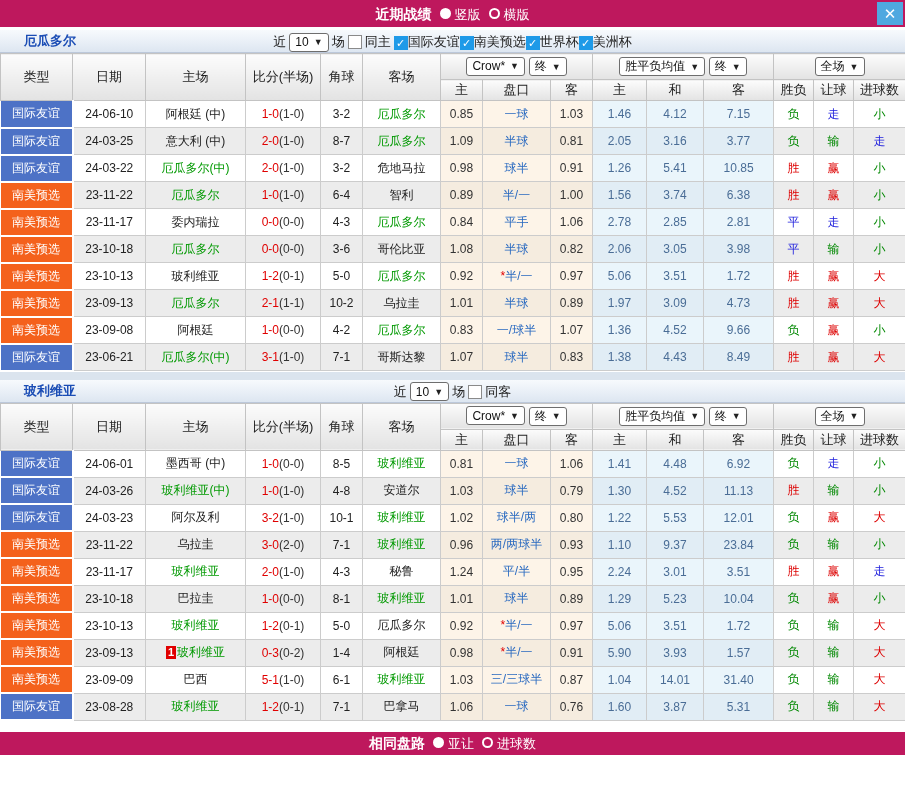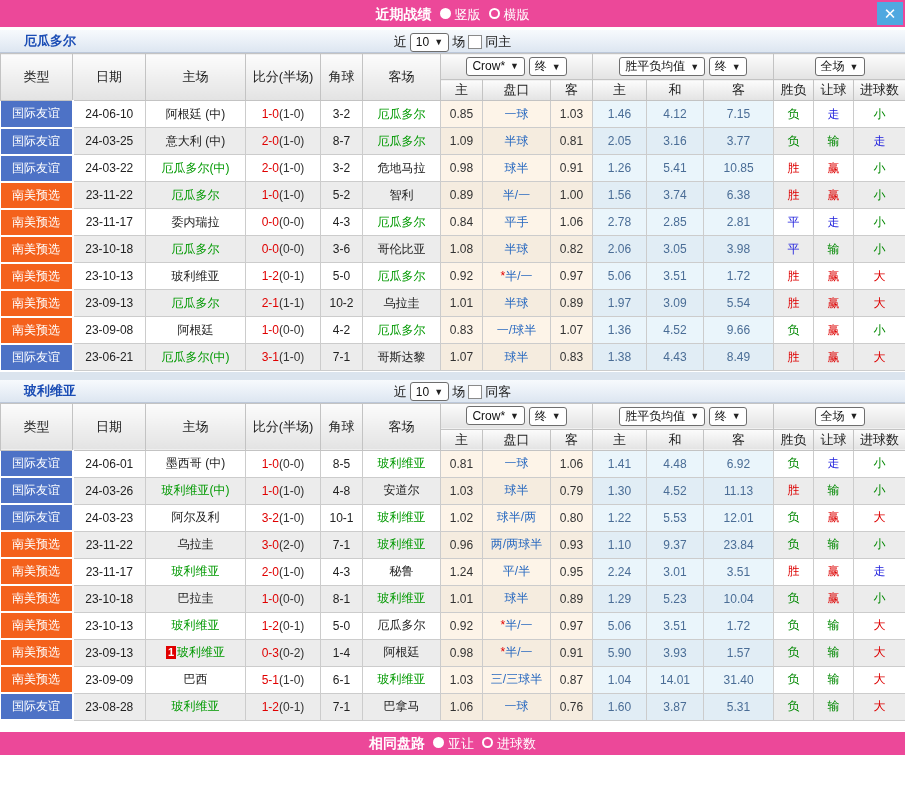--- a/index.html
+++ b/index.html
@@ -1,21 +1,21 @@
 <!DOCTYPE html>
 <html><head>
 <meta charset="utf-8">
 <style>
   * { margin:0; padding:0; box-sizing:border-box; }
   body {
     width:905px; height:798px; overflow:hidden; background:#fff;
     font-family:"Liberation Sans","DejaVu Sans",sans-serif; color:#222;
   }
   
-  .bluebar { position:relative; background:#ec4899; color:#fff; text-align:center; }
+  .bluebar { position:relative; background:#be185d; color:#fff; text-align:center; }
   .titlebar { height:27px; line-height:27px; }
   .bottombar { height:23px; line-height:22px; margin-top:11px; }
   .bar-title { font-weight:bold; font-size:14px; }
   .bar-label { font-size:13px; }
   .radio { display:inline-block; width:11px; height:11px; border-radius:50%;
            border:2px solid #fff; vertical-align:middle; margin:-2px 4px 0 8px; }
   .radio.sel { background:#fff; }
   .close-btn { position:absolute; right:2px; top:2px; width:26px; height:23px;
                background:#4fa8e0; color:#fff; font-weight:bold; font-size:15px;
                line-height:23px; text-align:center; cursor:pointer; }
@@ -81,20 +81,21 @@
       <span class="team-name">厄瓜多尔</span>
       <span class="filters">
         <span>近</span>
         <span class="pill">
             <span class="val">10</span>
             <span class="arr">▼</span>
           </span>
         <span>场</span>
         <span class="cb off"></span>
         <span class="same">同主</span>
+        <span class="comps"><span class="cb on">✓</span><span>国际友谊</span><span class="cb on">✓</span><span>南美预选</span><span class="cb on">✓</span><span>世界杯</span><span class="cb on">✓</span><span>美洲杯</span></span>
       </span>
     </div>
     <table>
       <colgroup>
         <col style="width:72px">
           <col style="width:73px">
           <col style="width:100px">
           <col style="width:75px">
         <col style="width:42px">
           <col style="width:78px">
@@ -205,21 +206,21 @@
             <td class="avgc">10.85</td>
             <td class="plain c-red">胜</td>
             <td class="plain c-red">赢</td>
             <td class="plain c-green">小</td>
           </tr>
           <tr>
             <td class="type t-orange">南美预选</td>
             <td class="plain">23-11-22</td>
             <td class="plain"><span class="green">厄瓜多尔</span></td>
             <td class="plain"><span class="ft">1-0</span><span class="ht">(1-0)</span></td>
-            <td class="plain">5-2</td>
+            <td class="plain">6-4</td>
             <td class="plain"><span>智利</span></td>
             <td class="crow odds">0.89</td>
             <td class="crow pk">半/一</td>
             <td class="crow odds">1.00</td>
             <td class="avgc">1.56</td>
             <td class="avgc">3.74</td>
             <td class="avgc">6.38</td>
             <td class="plain c-red">胜</td>
             <td class="plain c-red">赢</td>
             <td class="plain c-green">小</td>
@@ -280,21 +281,21 @@
             <td class="plain">23-09-13</td>
             <td class="plain"><span class="green">厄瓜多尔</span></td>
             <td class="plain"><span class="ft">2-1</span><span class="ht">(1-1)</span></td>
             <td class="plain">10-2</td>
             <td class="plain"><span>乌拉圭</span></td>
             <td class="crow odds">1.01</td>
             <td class="crow pk">半球</td>
             <td class="crow odds">0.89</td>
             <td class="avgc">1.97</td>
             <td class="avgc">3.09</td>
-            <td class="avgc">5.54</td>
+            <td class="avgc">4.73</td>
             <td class="plain c-red">胜</td>
             <td class="plain c-red">赢</td>
             <td class="plain c-red">大</td>
           </tr>
           <tr>
             <td class="type t-orange">南美预选</td>
             <td class="plain">23-09-08</td>
             <td class="plain"><span>阿根廷</span></td>
             <td class="plain"><span class="ft">1-0</span><span class="ht">(0-0)</span></td>
             <td class="plain">4-2</td>

